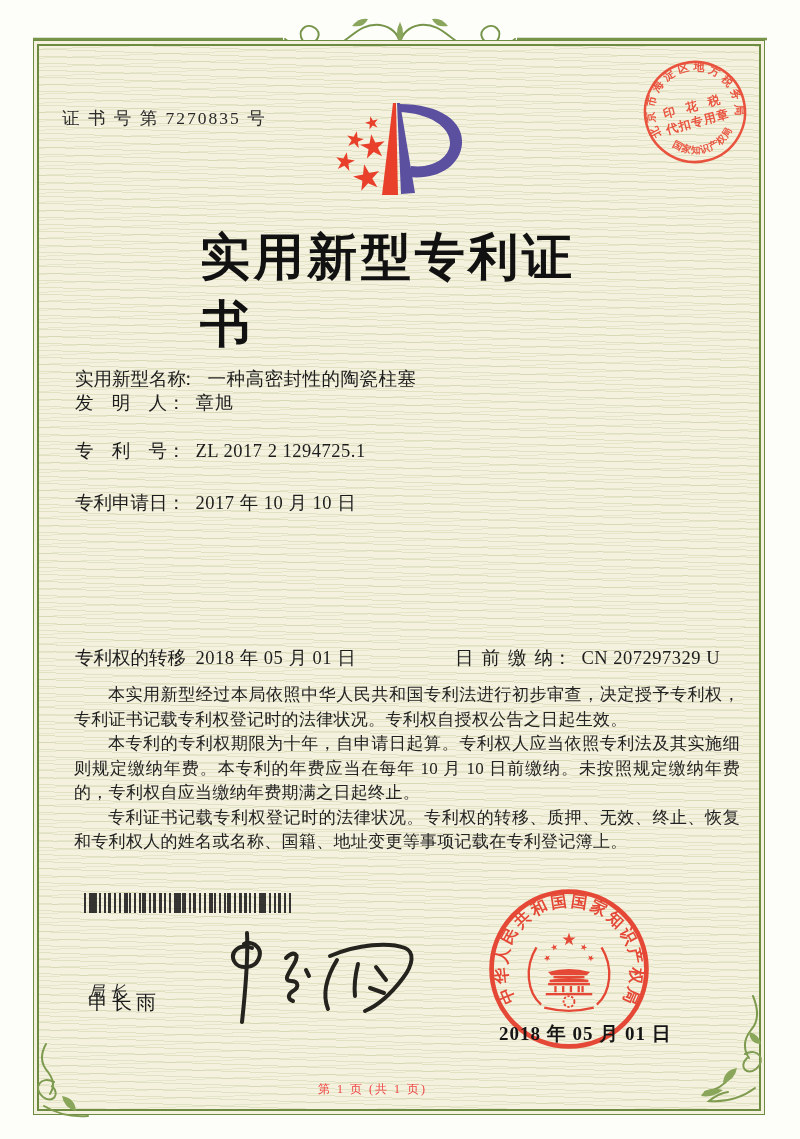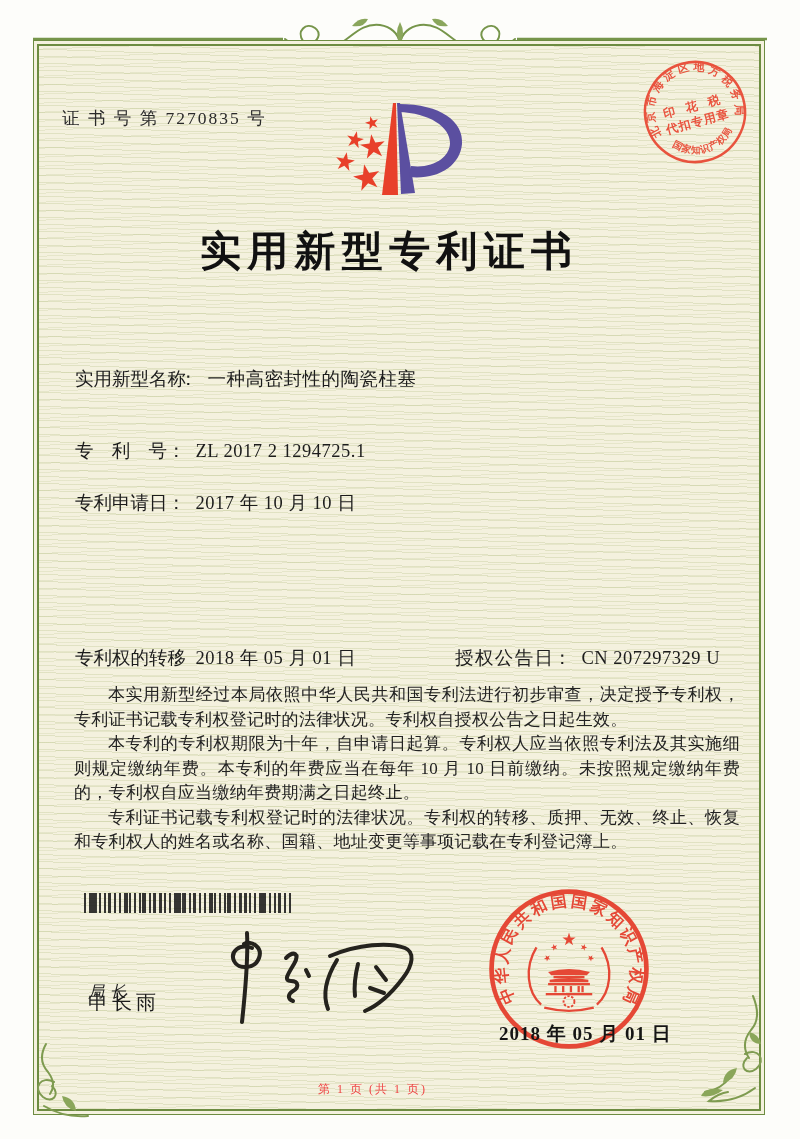--- a/index.html
+++ b/index.html
@@ -8,21 +8,21 @@
   
   .paper{position:absolute;left:33px;top:40px;width:730px;height:1073px;
          background-color:#f4f1de;
          background-image:
            repeating-linear-gradient(2deg, rgba(173,185,122,.28) 0 1px, rgba(0,0,0,0) 1px 7px),
            repeating-linear-gradient(-2deg, rgba(173,185,122,.20) 0 1px, rgba(0,0,0,0) 1px 9px);
          border:1px solid #6d8c41;
          box-shadow: inset 0 0 0 3px #f4f1de, inset 0 0 0 5px #6d8c41;}
   .abs{position:absolute;}
   .certno{left:62px;top:106px;font-size:17.5px;letter-spacing:2px;color:#2a2a2a;}
-  .title{left:200px;top:224px;width:372px;font-size:41px;font-weight:bold;
+  .title{left:200px;top:224px;width:372px;font-size:50px;font-weight:bold;
          text-align:justify;text-align-last:justify;color:#111;}
   .frow{left:75px;font-size:18.5px;white-space:nowrap;}
   .flabel{display:inline-block;width:92px;text-align:justify;text-align-last:justify;}
   .wide .flabel{width:104px;margin-top:28px;}
   .fcolon{display:inline-block;}
   .fval{display:inline-block;padding-left:10px;letter-spacing:.5px;text-align:right;}
   .addr .fval{white-space:normal;width:470px;line-height:24px;vertical-align:top;}
   .paras{left:74px;top:683px;width:666px;font-size:17px;line-height:24.5px;
          text-align:justify;color:#222;letter-spacing:.3px;}
   .paras p{margin:0;text-indent:2em;}
@@ -102,31 +102,34 @@
       <text x="0" y="14" font-size="12" text-anchor="middle" letter-spacing="1">代扣专用章</text>
       <text font-size="9.5"><textPath href="#taxBot" startOffset="50%" text-anchor="middle" textLength="70" lengthAdjust="spacing">国家知识产权局</textPath></text>
     </g>
   </svg>
 
   <div class="abs title">实用新型专利证书</div>
 
   <div class="abs frow wide" style="top:338px">
     <span class="flabel">实用新型名称</span><span class="fcolon">：</span><span class="fval">一种高密封性的陶瓷柱塞</span>
   </div>
+  <div class="abs frow" style="top:390px">
+    <span class="flabel">发明人</span><span class="fcolon">：</span><span class="fval">章旭</span>
+  </div>
   <div class="abs frow" style="top:438px">
     <span class="flabel">专利号</span><span class="fcolon">：</span><span class="fval">ZL 2017 2 1294725.1</span>
   </div>
   <div class="abs frow" style="top:490px">
     <span class="flabel">专利申请日</span><span class="fcolon">：</span><span class="fval">2017 年 10 月 10 日</span>
   </div>
   <div class="abs frow" style="top:645px">
     <span class="flabel">专利权的转移</span><span class="fcolon">：</span><span class="fval">2018 年 05 月 01 日</span>
   </div>
   <div class="abs frow" style="left:455px;top:645px">
-    <span class="flabel" style="width:98px">授权公告日</span><span class="fcolon">：</span><span class="fval">CN 207297329 U</span>
+    <span class="flabel" style="width:98px">日前缴纳</span><span class="fcolon">：</span><span class="fval">CN 207297329 U</span>
   </div>
 
   <div class="abs paras">
     <p>本实用新型经过本局依照中华人民共和国专利法进行初步审查，决定授予专利权，专利证书记载专利权登记时的法律状况。专利权自授权公告之日起生效。</p>
     <p>本专利的专利权期限为十年，自申请日起算。专利权人应当依照专利法及其实施细则规定缴纳年费。本专利的年费应当在每年 10 月 10 日前缴纳。未按照规定缴纳年费的，专利权自应当缴纳年费期满之日起终止。</p>
     <p>专利证书记载专利权登记时的法律状况。专利权的转移、质押、无效、终止、恢复和专利权人的姓名或名称、国籍、地址变更等事项记载在专利登记簿上。</p>
   </div>
 
   <div class="abs barcode"></div>
 

